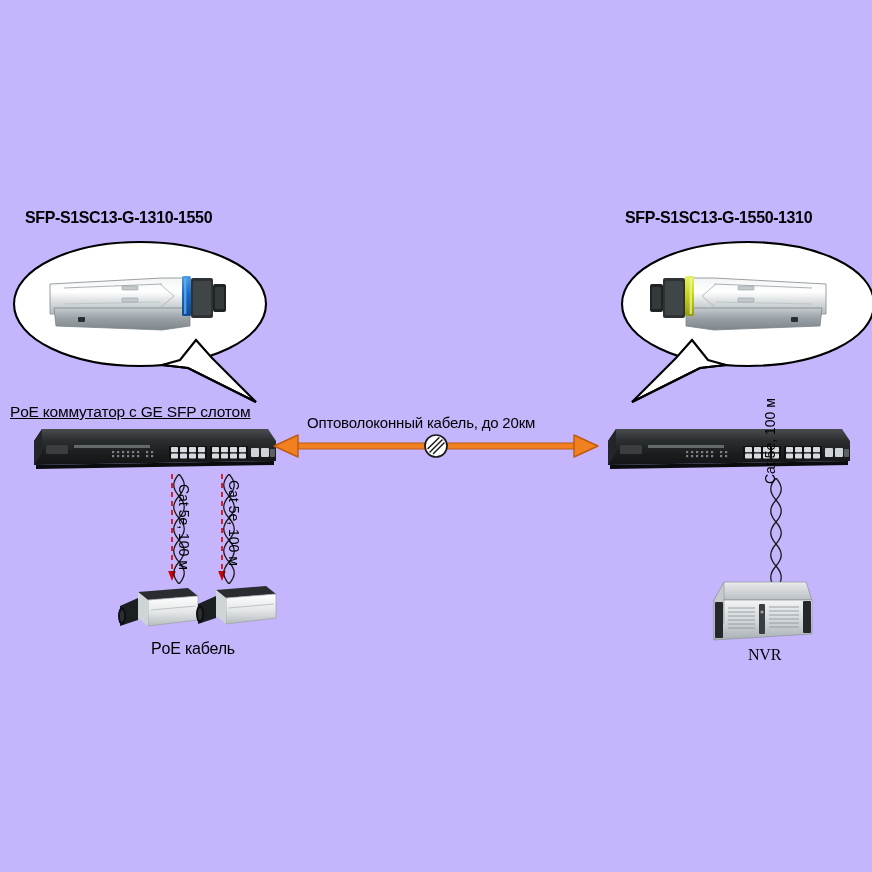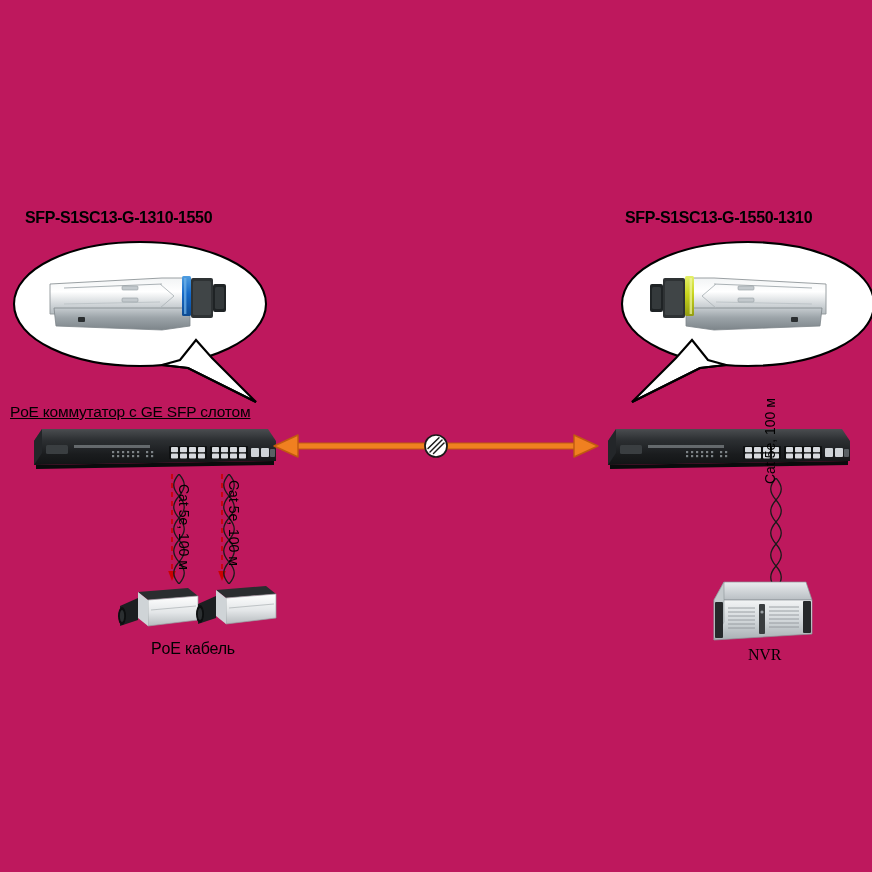--- a/index.html
+++ b/index.html
@@ -5,21 +5,21 @@
 <style>
   html, body {
     margin: 0;
     padding: 0;
     background: #ffffff;
   }
   #stage {
     position: relative;
     width: 872px;
     height: 872px;
-    background: #be185d;
+    background: #c4b5fd;
     overflow: hidden;
     font-family: "Liberation Sans", "DejaVu Sans", sans-serif;
     -webkit-font-smoothing: antialiased;
   }
   .nosel { user-select: none; }
 
   
   .sfp-caption {
     position: absolute;
     font-size: 17px;
@@ -291,20 +291,21 @@
 
       <circle cx="164" cy="14" r="11" fill="#ffffff" stroke="#1a1a1a" stroke-width="1.7"></circle>
       <g stroke="#1a1a1a" stroke-width="1.5" stroke-linecap="round">
         <line x1="158" y1="20" x2="170" y2="8"></line>
         <line x1="161.5" y1="21.5" x2="172" y2="11"></line>
         <line x1="156" y1="16.5" x2="167" y2="5.8"></line>
       </g>
     </svg>
   </div>
 
+  <div class="dev-caption nosel" id="fiber-caption">Оптоволоконный кабель, до 20км</div>
 
 
   <div class="switch" style="left:598px; top:425px;">
     <svg width="252" height="48" viewBox="0 0 252 48">
       <path d="M 18 4 L 244 4 L 252 16 L 10 16 Z" fill="url(#swTop)"></path>
       <path d="M 10 16 L 252 16 L 252 36 L 10 40 Z" fill="url(#swFace)"></path>
       <path d="M 10 16 L 18 4 L 18 28 L 10 40 Z" fill="#232629"></path>
       <path d="M 12 40 L 250 36 L 250 40 L 12 44 Z" fill="#0a0b0c"></path>
       <rect x="22" y="20" width="22" height="9" rx="1.5" fill="#3a3e41"></rect>
       <rect x="50" y="20" width="76" height="3" fill="#9aa0a4" opacity="0.55"></rect>

